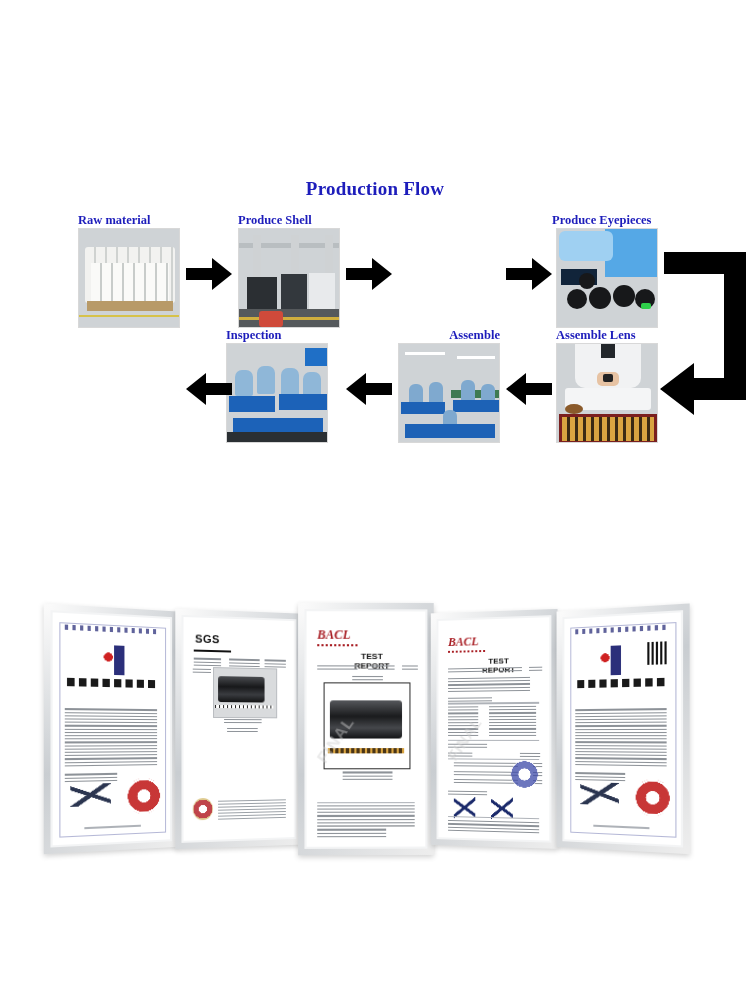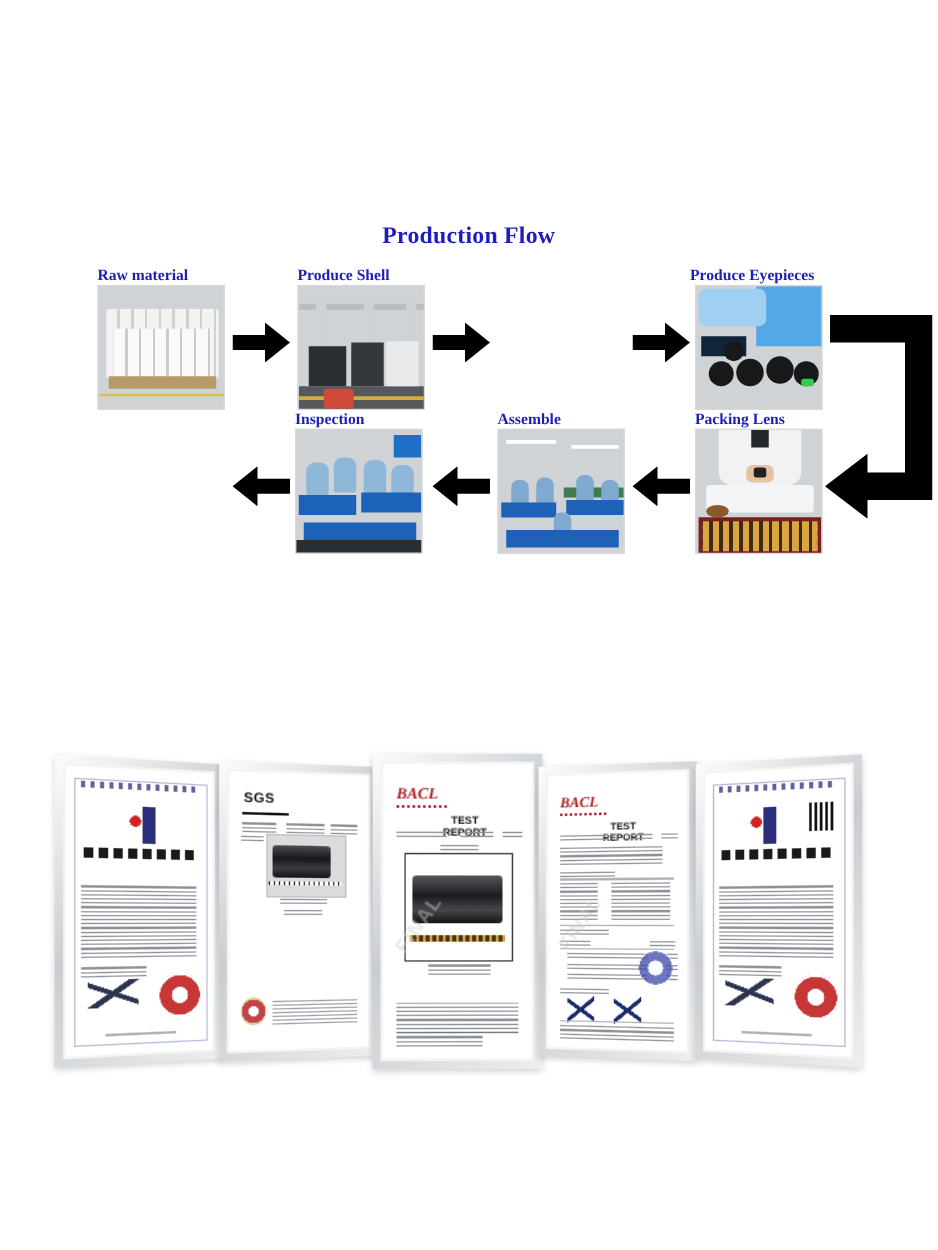--- a/index.html
+++ b/index.html
@@ -18,22 +18,22 @@
   .cell .ph{width:102px;height:100px;border:1px solid #d8d8d8;box-sizing:border-box;
      position:relative;overflow:hidden;background:#cfd3d6;}
 
   
   #cell-raw{left:78px;top:213px;}
   #cell-shell{left:238px;top:213px;}
   #cell-insp-acc{left:398px;top:213px;}
   #cell-eyepieces{left:556px;top:213px;}
   
   #cell-packing{left:78px;top:328px;}
-  #cell-inspection{left:236px;top:328px;}
-  #cell-assemble{left:398px;top:328px;}
+  #cell-inspection{left:226px;top:328px;}
+  #cell-assemble{left:398px;top:328px;text-align:right;}
   #cell-lens{left:556px;top:328px;}
 
   #cell-insp-acc .cap{margin-left:-31px;}
   #cell-eyepieces .cap{margin-left:-4px;}
 
   
   .arrow{position:absolute;}
   .arrow svg{display:block;}
 
   #arr-1{left:186px;top:258px;}
@@ -302,21 +302,21 @@
         <i class="p p3"></i>
         <i class="p p4"></i>
       <i class="bench bn1"></i>
         <i class="bench bn2"></i>
         <i class="p p5"></i>
         <i class="bench bn3"></i>
     </div>
   </div>
 
   <div class="cell" id="cell-lens">
-    <div class="cap">Packing Lens</div>
+    <div class="cap">Assemble Lens</div>
     <div class="ph p-lens">
       <i class="coat"></i>
         <i class="neck"></i>
         <i class="desk"></i>
         <i class="hand"></i>
         <i class="obj"></i>
       <i class="cup"></i>
         <i class="tray"></i>
         <i class="dots"></i>
     </div>

